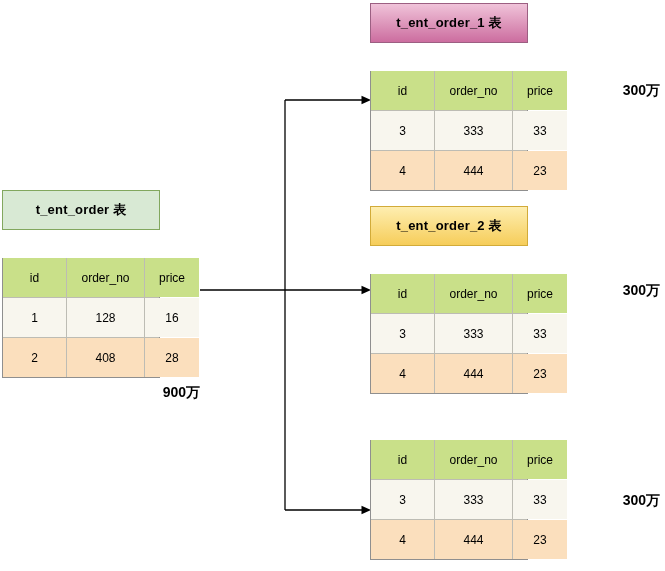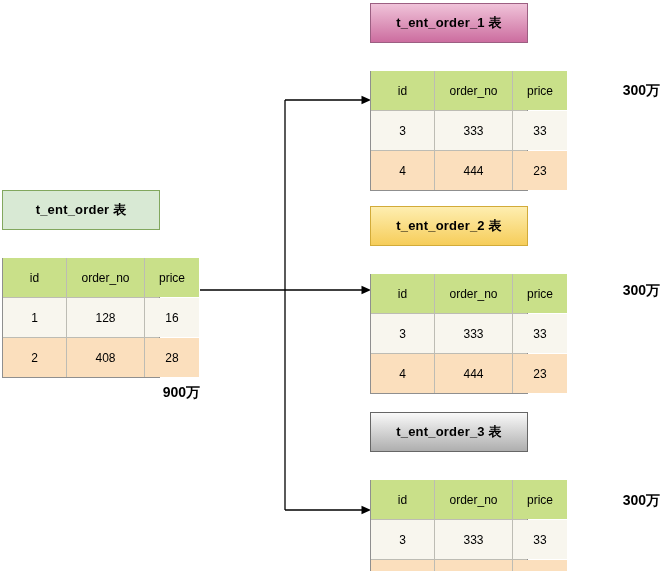--- a/index.html
+++ b/index.html
@@ -107,21 +107,20 @@
       <div class="cell r1">333</div>
       <div class="cell r1">33</div>
       <div class="cell r2">4</div>
       <div class="cell r2">444</div>
       <div class="cell r2">23</div>
     </div>
   </div>
   <div class="count-label" style="left:594px; top:282px; width:66px;">300万</div>
 
   <div class="table" style="left:370px; top:412px;">
-    <div class="title" style="border-color: rgb(102, 102, 102); background: linear-gradient(rgb(249, 249, 249), rgb(174, 174, 174));">t_ent_order_3 表</div>
     <div class="tbody">
       <div class="cell head">id</div>
       <div class="cell head">order_no</div>
       <div class="cell head">price</div>
       <div class="cell r1">3</div>
       <div class="cell r1">333</div>
       <div class="cell r1">33</div>
       <div class="cell r2">4</div>
       <div class="cell r2">444</div>
       <div class="cell r2">23</div>

